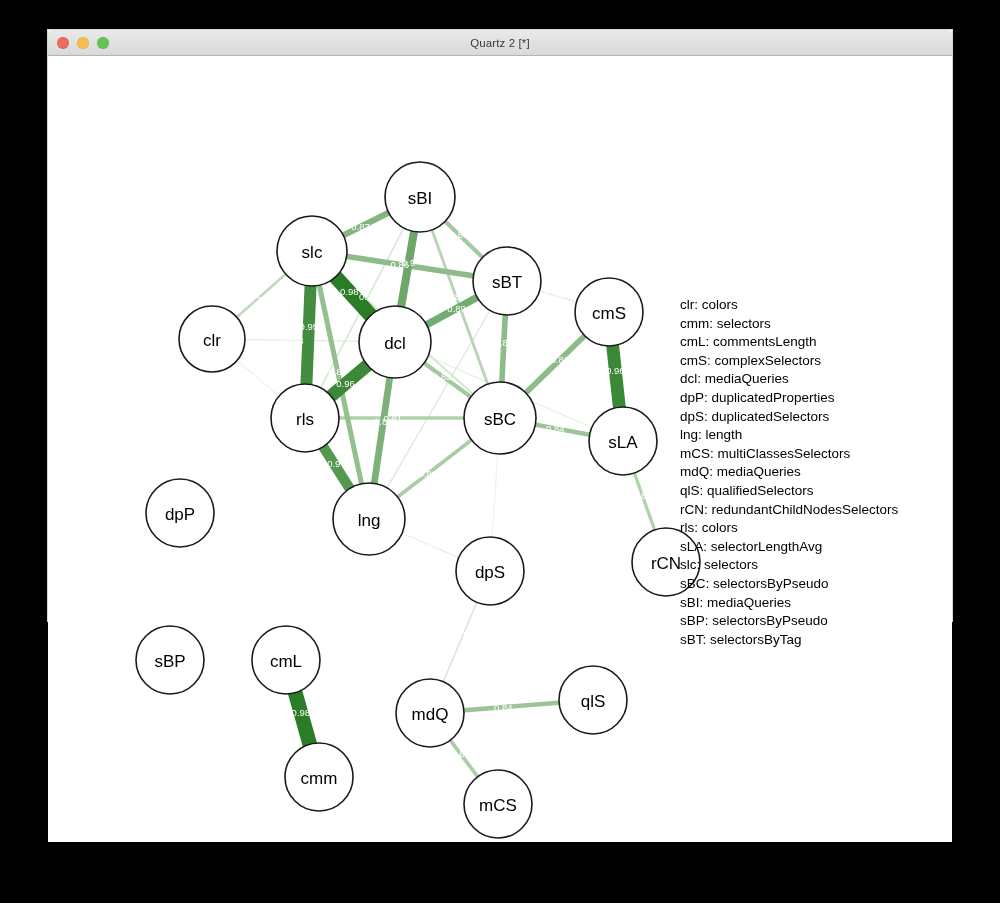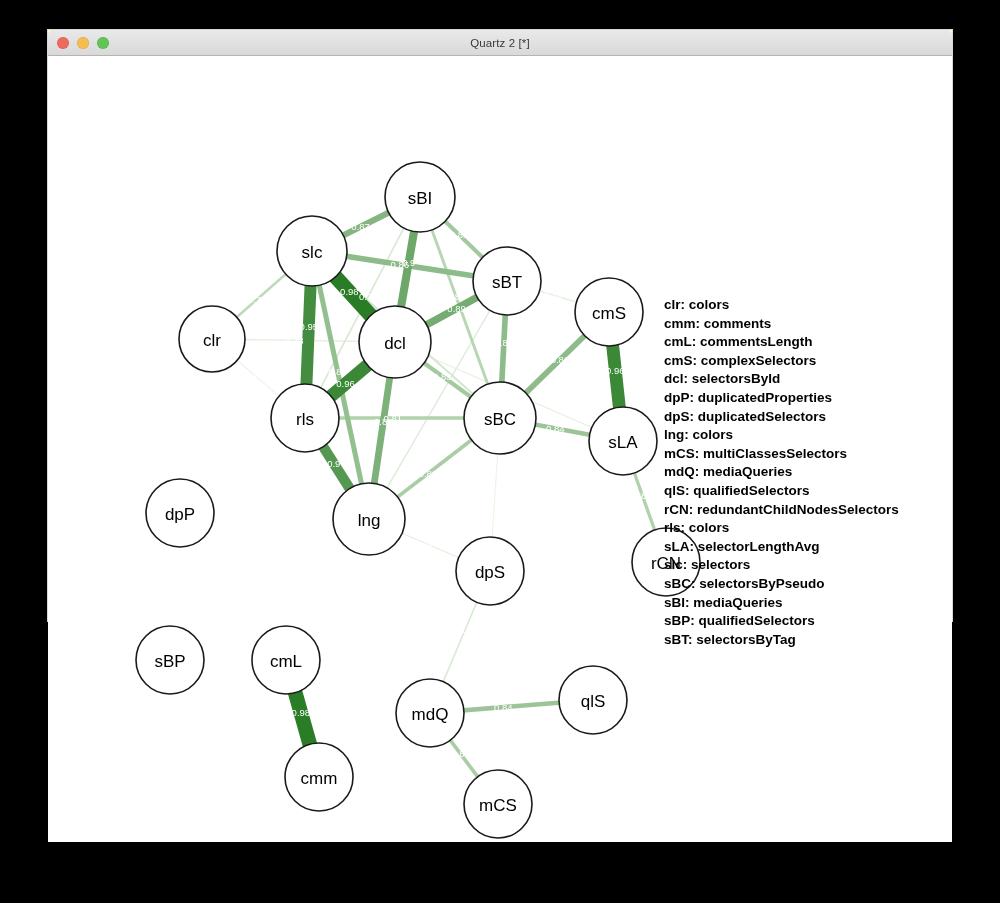--- a/index.html
+++ b/index.html
@@ -93,28 +93,27 @@
     font-family: "Liberation Sans", sans-serif;
     font-size: 9.5px;
     fill: #ffffff;
     text-anchor: middle;
     dominant-baseline: central;
     paint-order: stroke;
   }
 
   #legend {
     position: absolute;
-    left: 616px;
+    left: 632px;
     top: 240px;
     width: 250px;
     font-size: 13.5px;
     line-height: 18.6px;
     color: #000000;
     white-space: nowrap;
-    font-weight: bold;
   }
 
   .legend-row { display: block; }
 </style>
 </head>
 <body>
 
 <div id="app-window">
 
   <div id="title-bar">
@@ -273,34 +272,34 @@
           </g>
           <g>
             <circle cx="450" cy="748" r="34" class="node-circle"></circle>
             <text x="450" y="749" class="node-label">mCS</text>
           </g>
         </g>
     </svg>
 
     <div id="legend">
         <span class="legend-row">clr: colors</span>
-        <span class="legend-row">cmm: comments</span>
+        <span class="legend-row">cmm: selectors</span>
         <span class="legend-row">cmL: commentsLength</span>
         <span class="legend-row">cmS: complexSelectors</span>
-        <span class="legend-row">dcl: selectorsById</span>
+        <span class="legend-row">dcl: mediaQueries</span>
         <span class="legend-row">dpP: duplicatedProperties</span>
         <span class="legend-row">dpS: duplicatedSelectors</span>
-        <span class="legend-row">lng: colors</span>
+        <span class="legend-row">lng: length</span>
         <span class="legend-row">mCS: multiClassesSelectors</span>
         <span class="legend-row">mdQ: mediaQueries</span>
         <span class="legend-row">qlS: qualifiedSelectors</span>
         <span class="legend-row">rCN: redundantChildNodesSelectors</span>
         <span class="legend-row">rls: colors</span>
         <span class="legend-row">sLA: selectorLengthAvg</span>
         <span class="legend-row">slc: selectors</span>
         <span class="legend-row">sBC: selectorsByPseudo</span>
         <span class="legend-row">sBI: mediaQueries</span>
-        <span class="legend-row">sBP: qualifiedSelectors</span>
+        <span class="legend-row">sBP: selectorsByPseudo</span>
         <span class="legend-row">sBT: selectorsByTag</span>
       </div>
   </div>
 
 </div>
 
 </body></html>

